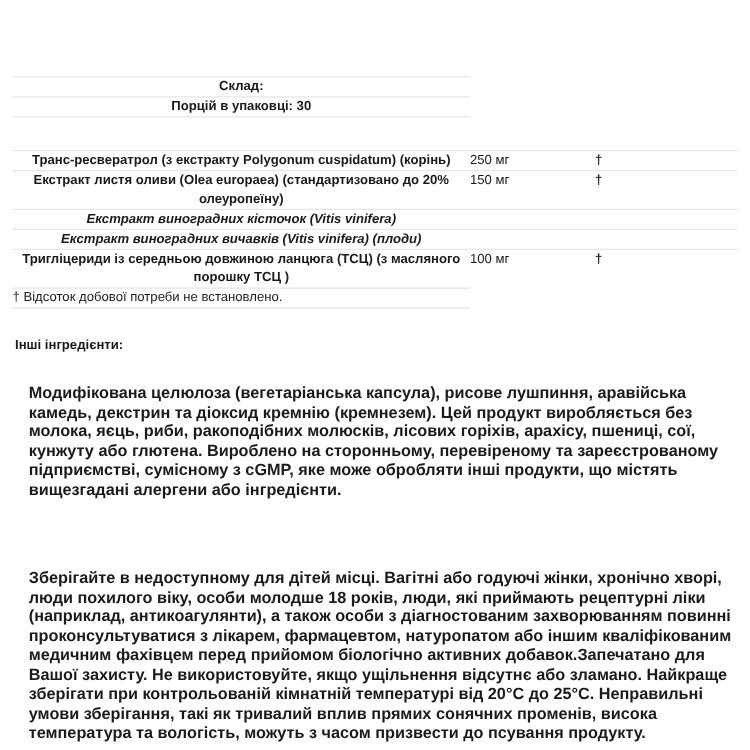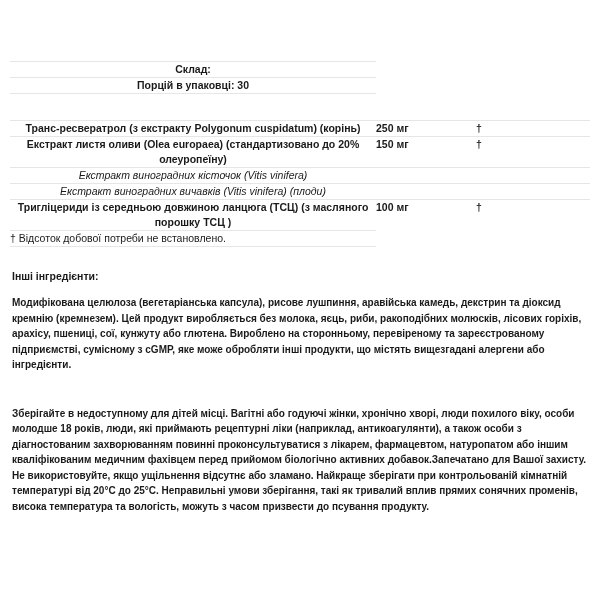--- a/index.html
+++ b/index.html
@@ -51,25 +51,25 @@
 
   .cell-label {
     font-size: 10.5px;
     font-weight: bold;
     line-height: 15px;
     padding: 7px 6px 7px 2px;
     text-align: center;
   }
   .cell-label.italic {
     font-style: italic;
+    font-weight: bold;
+  }
+  .cell-amount {
+    font-size: 10.5px;
     font-weight: normal;
-  }
-  .cell-amount {
-    font-size: 10.5px;
-    font-weight: bold;
     line-height: 15px;
     padding: 7px 4px 7px 8px;
     margin-left: 43px;
   }
   .cell-dv {
     font-size: 10.5px;
     font-weight: bold;
     line-height: 15px;
     padding: 7px 4px 7px 8px;
   }
@@ -98,24 +98,24 @@
     padding: 0;
   }
   .section-title {
     font-size: 10.5px;
     font-weight: bold;
     line-height: 15px;
     margin: 0;
     padding: 0;
   }
   .section-body {
-    font-size: 10px;
+    font-size: 13px;
     font-weight: bold;
     line-height: 15.5px;
-    margin: 0;
+    margin: 11px;
     padding: 0;
     text-align: left;
     width: 578px;
   }
 
   .gap-after-table { height: 22px; }
   .gap-small { height: 11px; }
   .gap-medium { height: 22px; }
 </style>
 </head>

